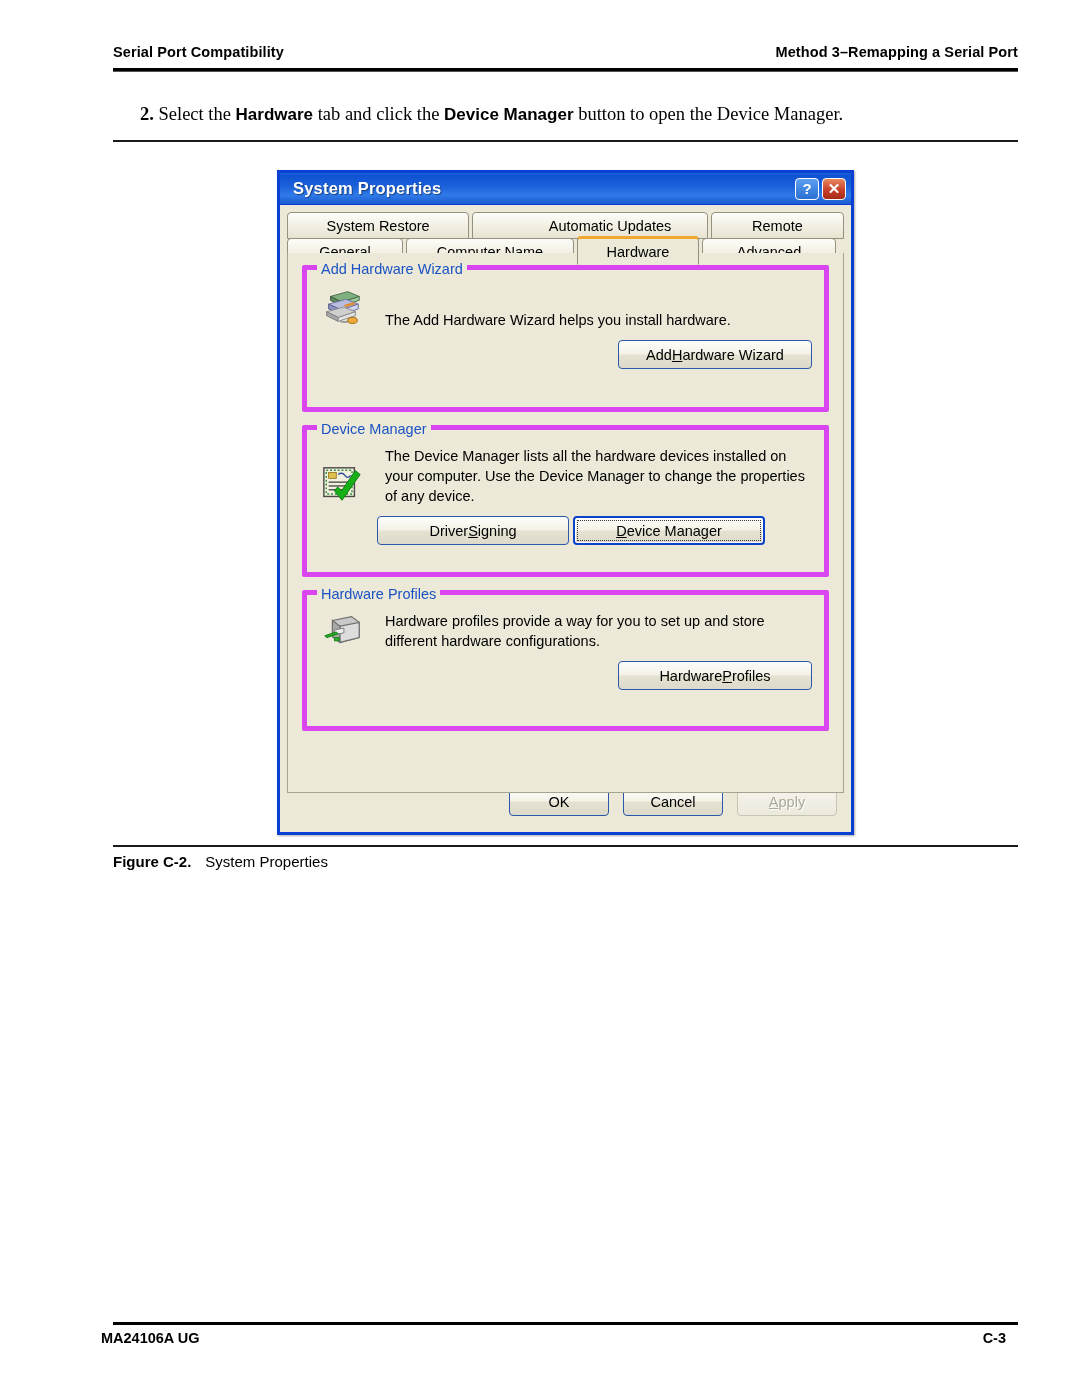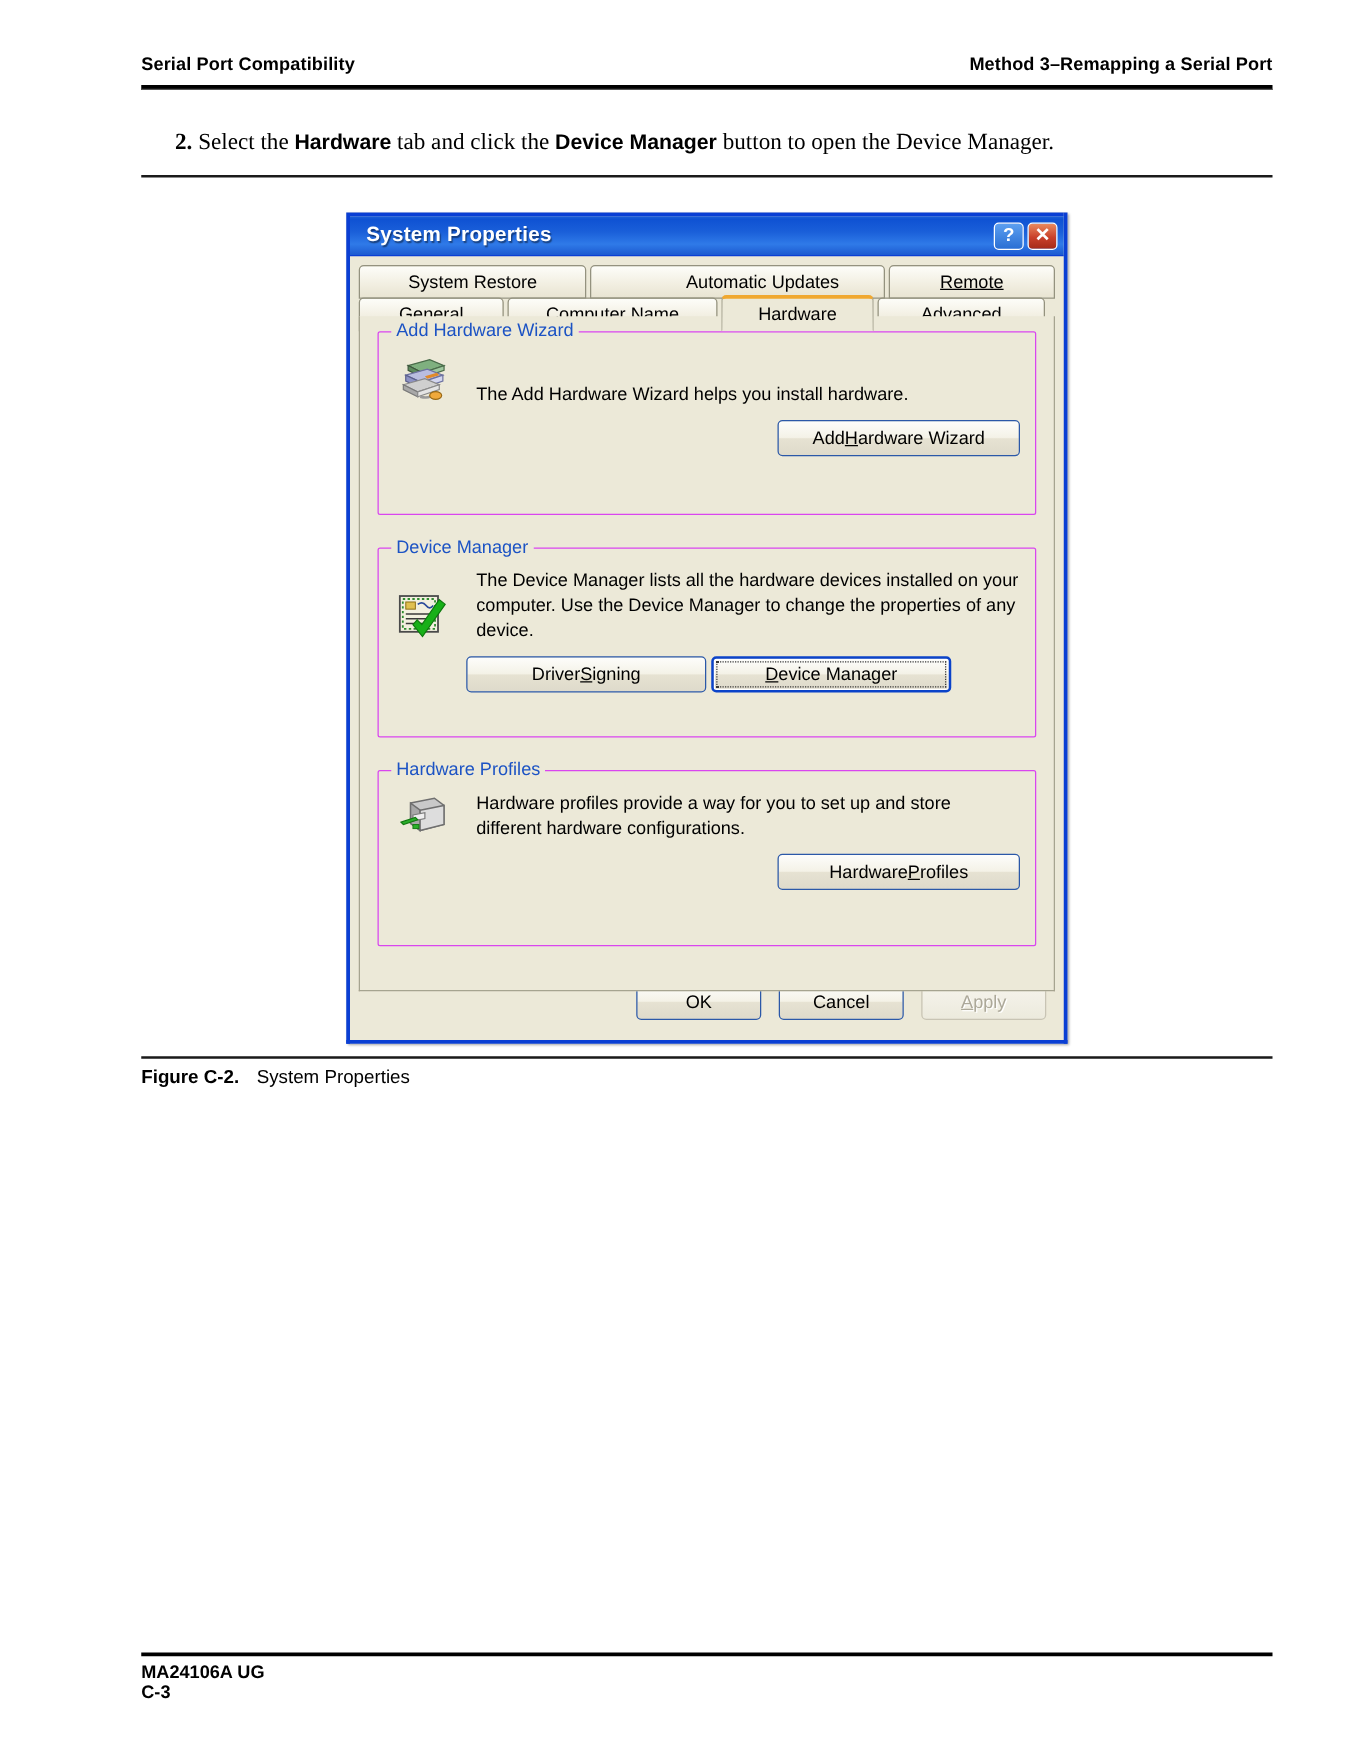--- a/index.html
+++ b/index.html
@@ -90,29 +90,28 @@
   .rule-foot {
     position: absolute;
     left: 113px;
     top: 1322px;
     width: 905px;
     height: 3px;
     background: #000;
   }
   .footer {
     position: absolute;
-    left: 113px;
+    left: 101px;
     top: 1330px;
     width: 905px;
     display: flex;
     justify-content: space-between;
     font-size: 14.5px;
     font-weight: bold;
     color: #000;
-    flex-direction: column;
   }
 
   
   .dialog {
     position: absolute;
     left: 277px;
     top: 170px;
     width: 577px;
     height: 665px;
     background: #ece9d8;
@@ -186,21 +185,21 @@
     background: #ece9d8;
     border-top: 3px solid #f0a830;
     border-bottom: 1px solid #ece9d8;
     height: 29px;
     margin-top: -2px;
     z-index: 5;
     position: relative;
   }
   .tab.r1-a { width: 189px; }
   .tab.r1-b { width: 243px; padding-left: 40px; }
-  .tab.r1-c { width: 138px; margin-right: 0; text-decoration: underline; }
+  .tab.r1-c { width: 138px; margin-right: 0; }
   .tab.r2-a { width: 116px; }
   .tab.r2-b { width: 168px; }
   .tab.r2-c { width: 122px; }
   .tab.r2-d { width: 134px; margin-right: 0; }
 
   .tab-panel {
     position: absolute;
     left: 7px; right: 7px;
     top: 48px;
     height: 540px;
@@ -208,23 +207,23 @@
     border: 1px solid #a6a490;
     border-top: none;
     box-sizing: border-box;
     padding: 12px 14px;
     z-index: 1;
   }
 
   
   .group {
     position: relative;
-    border: 1px solid #d946ef;
+    border: 5px solid #d946ef;
     border-radius: 2px;
-    margin-bottom: 26px;
+    margin-bottom: 13px;
     padding: 14px 12px 12px 12px;
     box-sizing: border-box;
   }
   .group > .legend {
     position: absolute;
     top: -9px; left: 10px;
     background: #ece9d8;
     padding: 0 4px;
     color: #1c53c4;
     font-size: 14.5px;

